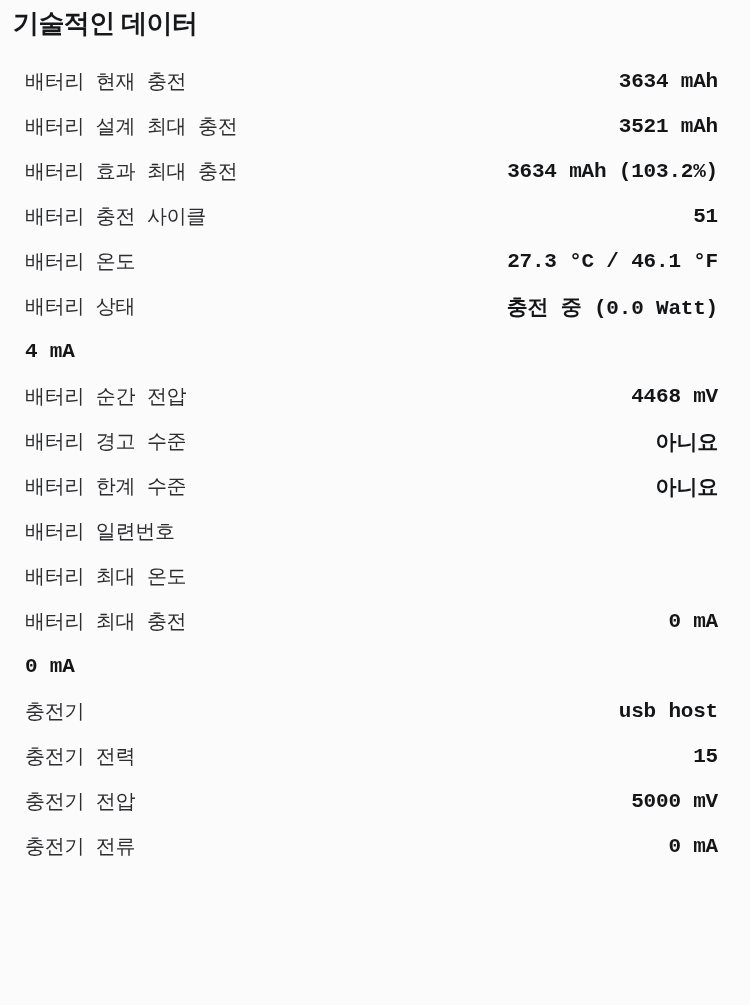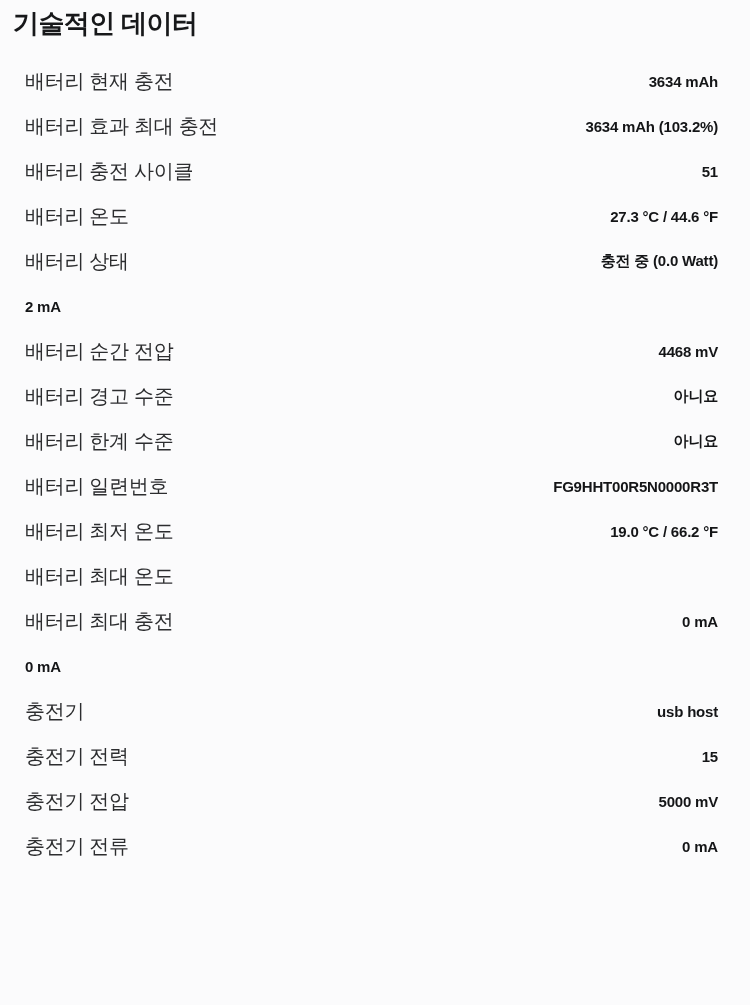--- a/index.html
+++ b/index.html
@@ -37,99 +37,99 @@
   }
   .rows {
     margin-top: 20px;
   }
   .row {
     height: 45px;
     display: flex;
     align-items: center;
     justify-content: space-between;
     padding: 0 32px 0 25px;
+    font-family: Liberation Mono, monospace;
   }
   .row-label {
     font-size: 20px;
     font-weight: 400;
     letter-spacing: -0.3px;
     color: var(--label-text);
     white-space: nowrap;
   }
   .row-value {
-    font-size: 15px;
+    font-size: 21px;
     font-weight: 700;
     letter-spacing: -0.2px;
     color: var(--value-text);
     text-align: right;
     white-space: nowrap;
   }
 </style>
 </head>
 <body>
 
 <div class="page">
   <h1 class="page-title">기술적인 데이터</h1>
 
   <div class="rows" id="rows">
   <div class="row">
     <span class="row-label">배터리 현재 충전</span>
     <span class="row-value">3634 mAh</span>
   </div>
 
+  <div class="row">
+    <span class="row-label">배터리 설계 최대 충전</span>
+    <span class="row-value">3521 mAh</span>
+  </div>
 
   <div class="row">
     <span class="row-label">배터리 효과 최대 충전</span>
     <span class="row-value">3634 mAh (103.2%)</span>
   </div>
 
   <div class="row">
     <span class="row-label">배터리 충전 사이클</span>
     <span class="row-value">51</span>
   </div>
 
   <div class="row">
     <span class="row-label">배터리 온도</span>
-    <span class="row-value">27.3 °C / 44.6 °F</span>
+    <span class="row-value">27.3 °C / 46.1 °F</span>
   </div>
 
   <div class="row">
     <span class="row-label">배터리 상태</span>
     <span class="row-value">충전 중 (0.0 Watt)</span>
   </div>
 
   <div class="row">
-    <span class="row-value">2 mA</span>
+    <span class="row-value">4 mA</span>
   </div>
 
   <div class="row">
     <span class="row-label">배터리 순간 전압</span>
     <span class="row-value">4468 mV</span>
   </div>
 
   <div class="row">
     <span class="row-label">배터리 경고 수준</span>
     <span class="row-value">아니요</span>
   </div>
 
   <div class="row">
     <span class="row-label">배터리 한계 수준</span>
     <span class="row-value">아니요</span>
   </div>
 
   <div class="row">
     <span class="row-label">배터리 일련번호</span>
-    <span class="row-value">FG9HHT00R5N0000R3T</span>
   </div>
 
 
-  <div class="row">
-    <span class="row-label">배터리 최저 온도</span>
-    <span class="row-value">19.0 °C / 66.2 °F</span>
-  </div>
 
   <div class="row">
     <span class="row-label">배터리 최대 온도</span>
   </div>
 
   <div class="row">
     <span class="row-label">배터리 최대 충전</span>
     <span class="row-value">0 mA</span>
   </div>
 

